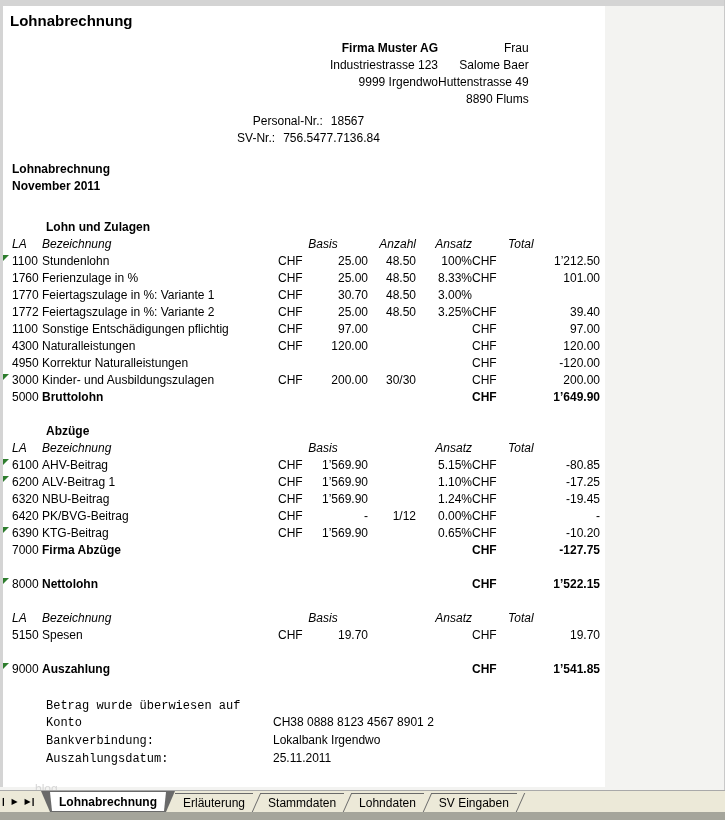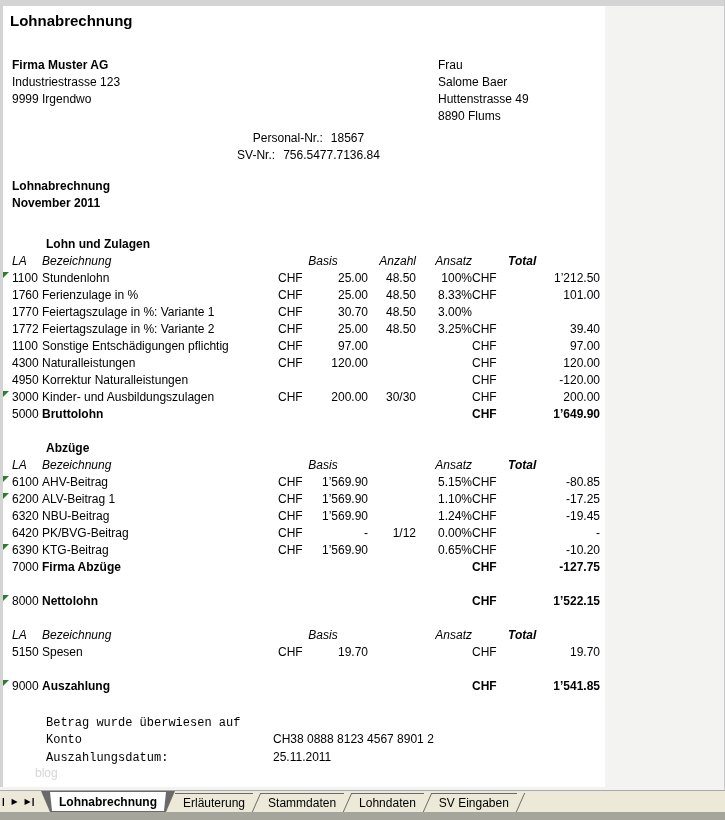--- a/index.html
+++ b/index.html
@@ -10,21 +10,21 @@
     font-family:"Liberation Sans","DejaVu Sans",sans-serif; font-size:12px;
   }
   .strip-top  { position:absolute; top:0; left:0; width:100%; height:6px; background:var(--window-gray,#d4d4d4); }
   .strip-left { position:absolute; top:6px; left:0; width:3px; height:781px; background:var(--window-gray,#d4d4d4); }
   .edge-right { position:absolute; top:0; right:0; width:1px; height:100%; background:#c9c9c9; }
 
   .sheet { position:absolute; left:3px; top:6px; width:602px; height:781px; background:#fff; }
 
   .doc-title { margin:0; padding:5px 0 0 7px; font-size:15px; font-weight:bold; line-height:20px; }
 
-  .addr { display:flex; margin-top:26px; }
+  .addr { display:flex; margin-top:9px;text-align:right; }
   .addr .block-employer { margin-left:9px; width:426px; }
   .addr div { line-height:17px; }
   .b { font-weight:bold; }
 
   .ids { margin:5px 0 0 9px; line-height:17px;text-align:center; }
   .ids .val { margin-left:8px; }
 
   .period { margin:14px 0 0 9px; line-height:17px; font-weight:bold; }
 
   .sec { margin-top:24px; }
@@ -32,32 +32,32 @@
   .sec-title { margin-left:43px; font-weight:bold; line-height:17px; }
 
   table.pay { border-collapse:collapse; table-layout:fixed; margin-left:9px; width:588px; }
   table.pay td { padding:0; height:17px; line-height:17px; white-space:nowrap; position:relative; vertical-align:bottom; }
   .c-la   { text-align:left; }
   .c-bez  { padding-left:4px; }
   .c-basis, .c-anz, .c-ans, .c-tot { text-align:right; }
   .c-cur2 { padding-left:36px; }
   tr.hdr td { font-style:italic; }
   tr.hdr .h-basis { text-align:center; }
-  tr.hdr .h-total { padding-left:36px;font-weight:bold; }
+  tr.hdr .h-total { padding-left:36px; }
   td.merged { vertical-align:middle; }
   tr.spacer td { height:17px; }
   td.tb { font-weight:bold; }
 
   .flag { position:absolute; left:-9px; top:2px; width:0; height:0;
           border-top:6px solid var(--flag-green,#2e7d2e); border-right:6px solid transparent; }
 
   .payment { margin:20px 0 0 43px; line-height:17px; }
   .payment .lab { display:inline-block; width:227px;font-family:Liberation Mono, monospace; }
 
-  .watermark { position:absolute; left:32px; top:760px; color:#d6d6d6; }
+  .watermark { position:absolute; left:32px; top:776px; color:#d6d6d6; }
 
   .tabbar { position:absolute; left:0; bottom:8px; width:725px; height:22px;
             background:var(--tab-bar-bg,#ece9d8); border-top:1px solid #a9a9a9;
             display:flex; align-items:flex-end; }
   .nav { display:flex; align-items:center; height:22px; padding-right:3px; }
   .navbtn { width:16px; height:16px; display:flex; align-items:center; justify-content:center;
             font-size:8px; letter-spacing:-1px; cursor:default; }
   .navbtn.partial { width:6px; overflow:hidden; justify-content:flex-start; font-weight:bold; }
   .tabs { display:flex; align-items:flex-end; height:22px; }
   .tab-active { position:relative; height:21px; background:#6a6a6a;
@@ -366,20 +366,23 @@
         <td class="c-cur2 tb">CHF</td>
         <td class="c-tot tb">1’541.85</td>
       </tr>
     </tbody>
       </table>
   </div>
 
   <div class="payment">
     <div>
       <span class="lab">Betrag wurde überwiesen auf Konto</span><span>CH38 0888 8123 4567 8901 2</span>
+    </div>
+    <div>
+      <span class="lab">Bankverbindung:</span><span>Lokalbank Irgendwo</span>
     </div>
     <div>
       <span class="lab">Auszahlungsdatum:</span><span>25.11.2011</span>
     </div>
   </div>
 
   <div class="watermark">blog</div>
 </div>
 
 <div class="tabbar">

